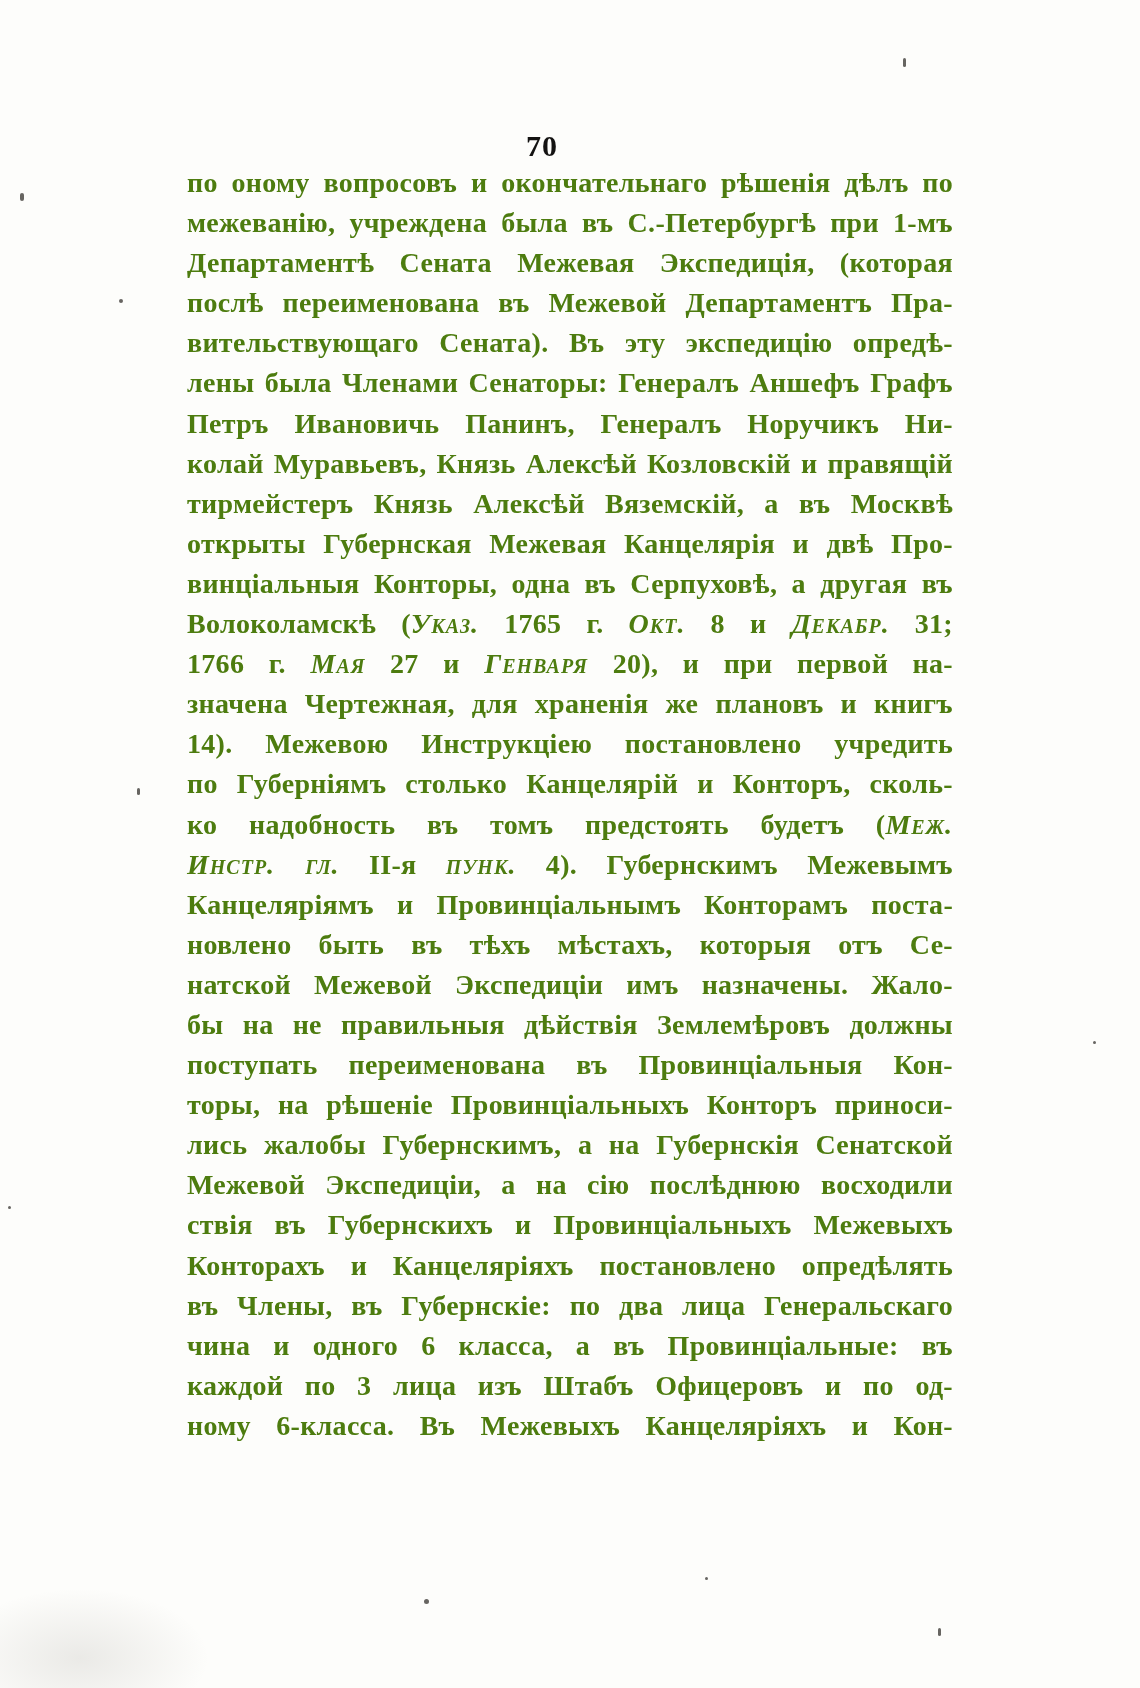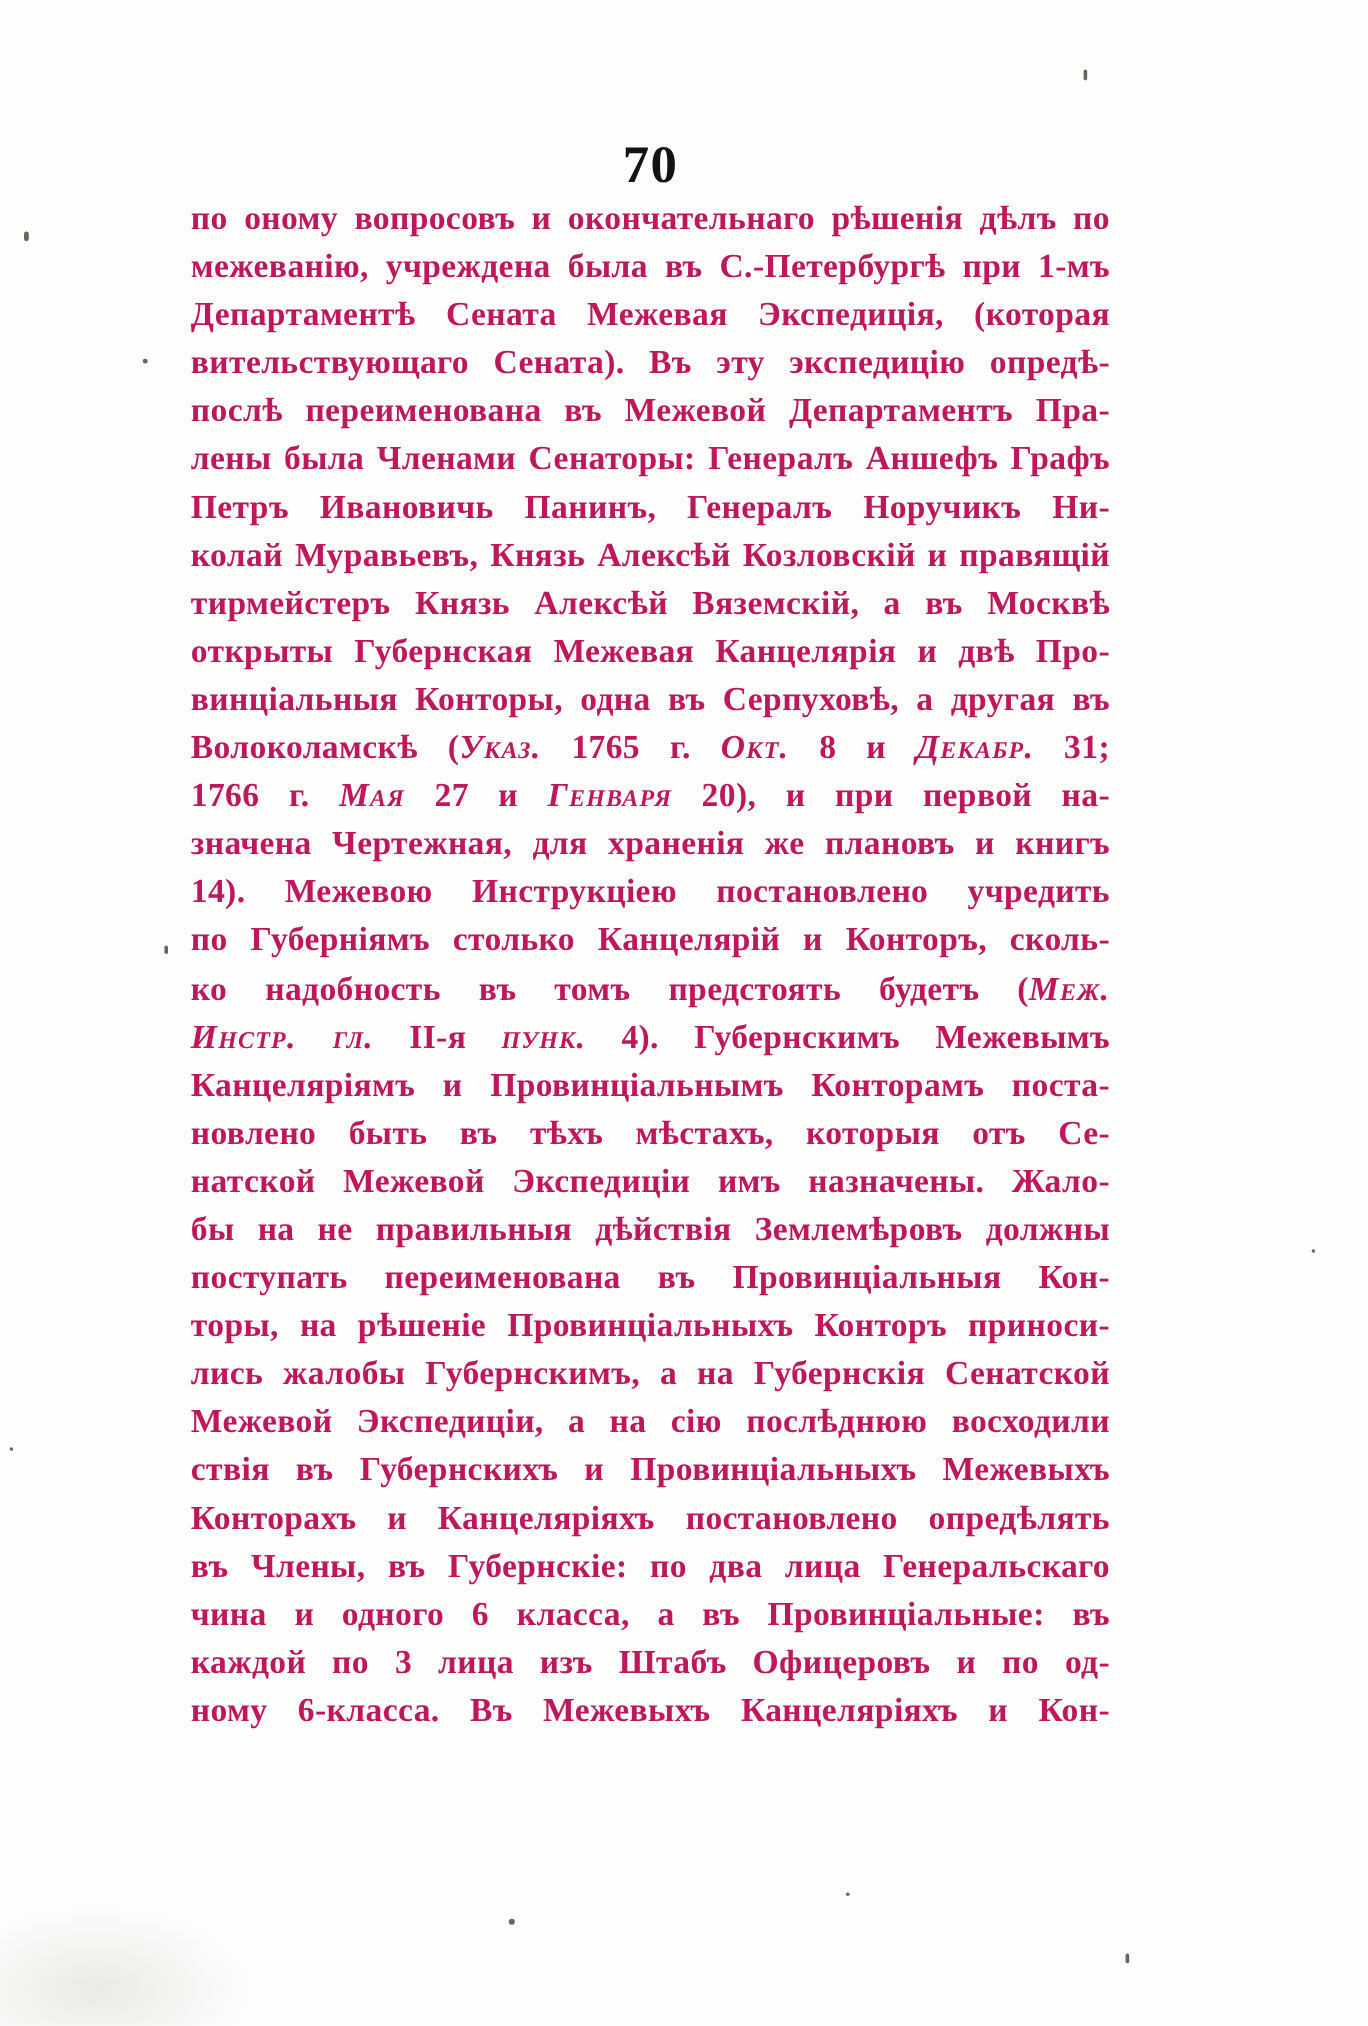--- a/index.html
+++ b/index.html
@@ -14,24 +14,24 @@
     background: #fdfdfb;
     font-family: "Liberation Serif", "DejaVu Serif", serif;
   }
   .page {
     position: absolute;
     inset: 0;
   }
   .page-number {
     position: absolute;
     left: 159px;
-    top: 112px;
+    top: 129px;
     width: 766px;
     text-align: center;
-    font-size: 44px;
+    font-size: 30px;
     font-weight: 700;
     letter-spacing: 1px;
     color: #141312;
   }
   .text-block {
     position: absolute;
     left: 159px;
     top: 163px;
     width: 766px;
     color: #181614;
@@ -68,26 +68,26 @@
     background: radial-gradient(ellipse at center, rgba(120,115,105,0.14), transparent 70%);
   }
 </style>
 </head>
 <body style="background-color: rgb(253, 253, 251);">
 
 <div class="page">
 
   <div class="page-number">70</div>
 
-  <div class="text-block" style="color: #be185d;">
+  <div class="text-block" style="color: #4d7c0f; margin-left: 28px;">
       <div class="line"><span>по оному вопросовъ и окончательнаго рѣшенія дѣлъ по</span></div>
       <div class="line"><span>межеванію, учреждена была въ С.-Петербургѣ при 1-мъ</span></div>
       <div class="line"><span>Департаментѣ Сената Межевая Экспедиція, (которая</span></div>
+      <div class="line"><span>послѣ переименована въ Межевой Департаментъ Пра-</span></div>
       <div class="line"><span>вительствующаго Сената). Въ эту экспедицію опредѣ-</span></div>
-      <div class="line"><span>послѣ переименована въ Межевой Департаментъ Пра-</span></div>
       <div class="line"><span>лены была Членами Сенаторы: Генералъ Аншефъ Графъ</span></div>
       <div class="line"><span>Петръ Ивановичь Панинъ, Генералъ Норучикъ Ни-</span></div>
       <div class="line"><span>колай Муравьевъ, Князь Алексѣй Козловскій и правящій</span></div>
       <div class="line"><span>тирмейстеръ Князь Алексѣй Вяземскій, а въ Москвѣ</span></div>
       <div class="line"><span>открыты Губернская Межевая Канцелярія и двѣ Про-</span></div>
       <div class="line"><span>винціальныя Конторы, одна въ Серпуховѣ, а другая въ</span></div>
       <div class="line"><span>Волоколамскѣ (</span><span class="sc">Указ.</span><span> 1765 г. </span><span class="sc">Окт.</span><span> 8 и </span><span class="sc">Декабр.</span><span> 31;</span></div>
       <div class="line"><span>1766 г. </span><span class="sc">Мая</span><span> 27 и </span><span class="sc">Генваря</span><span> 20), и при первой на-</span></div>
       <div class="line"><span>значена Чертежная, для храненія же плановъ и книгъ</span></div>
       <div class="line"><span>14). Межевою Инструкціею постановлено учредить</span></div>

